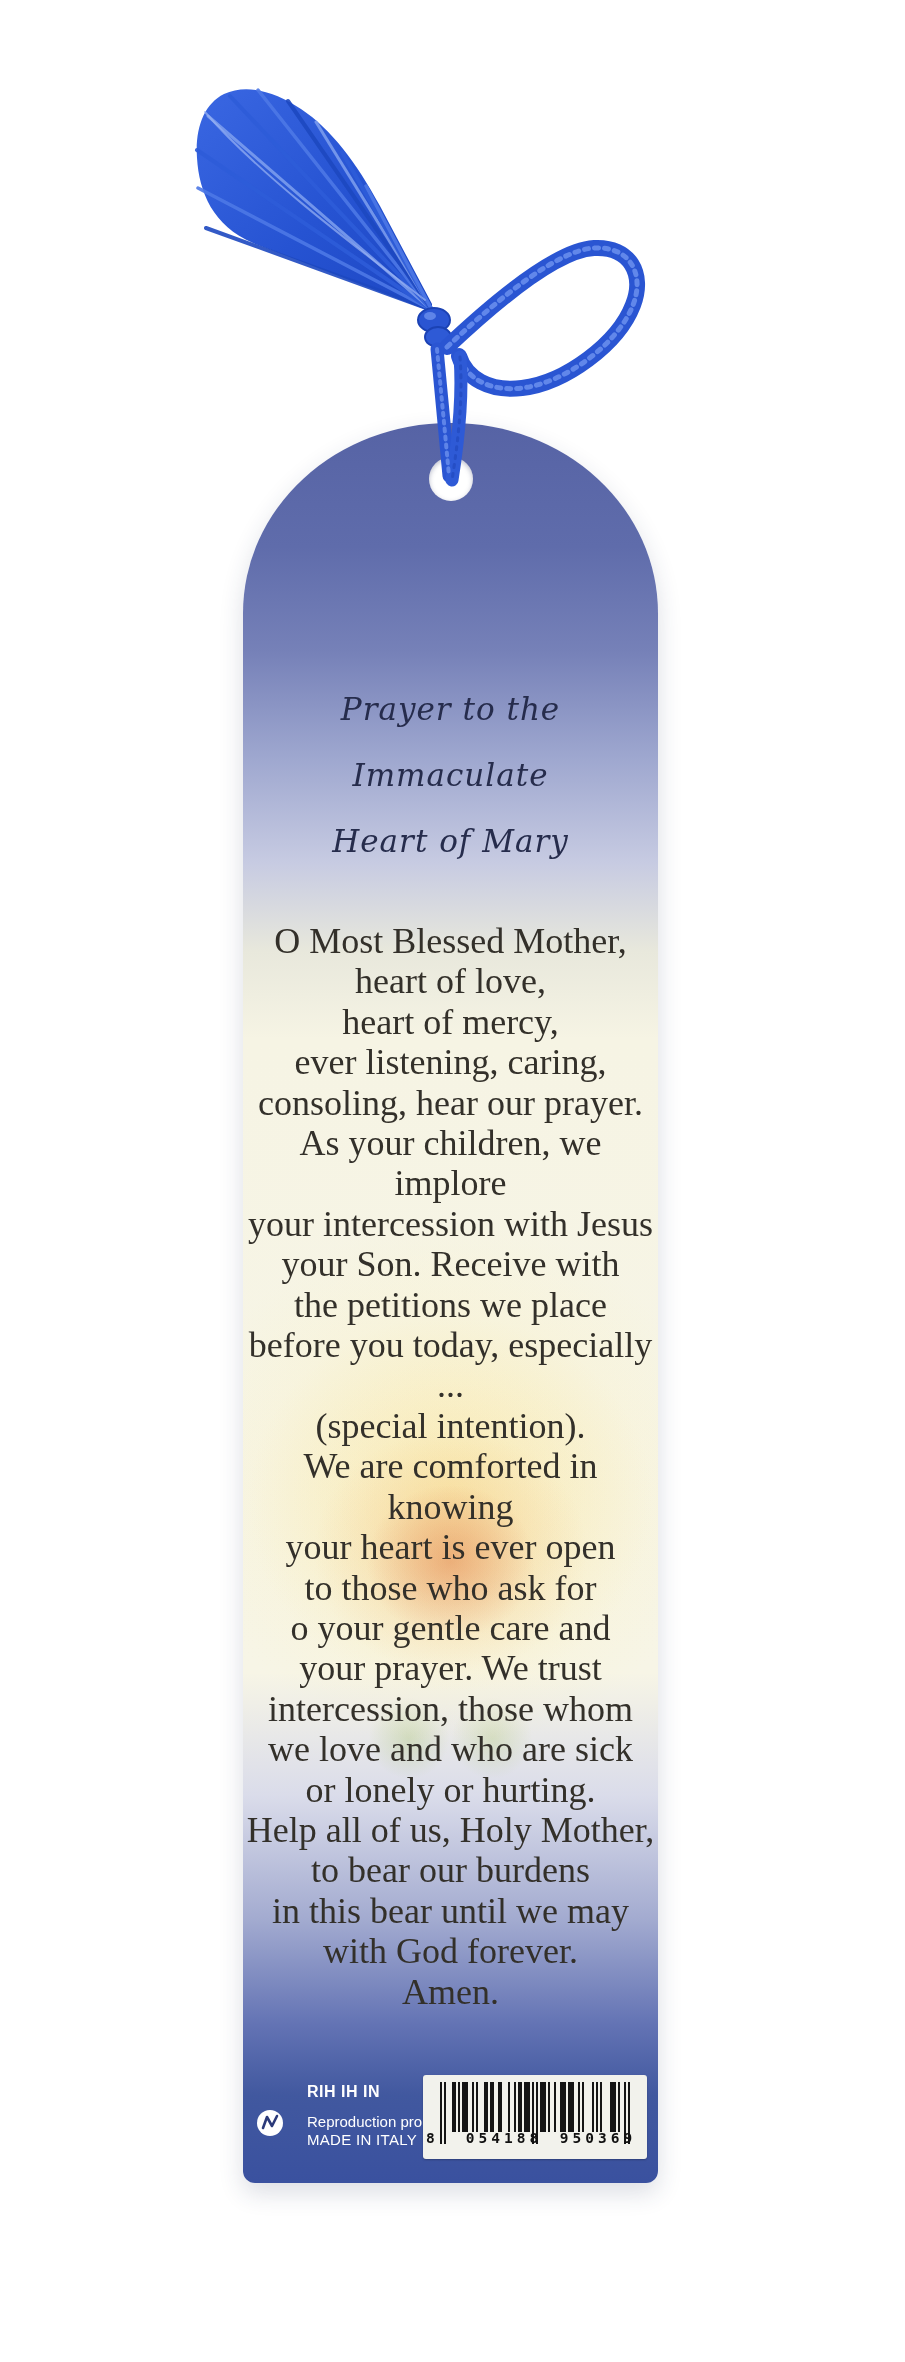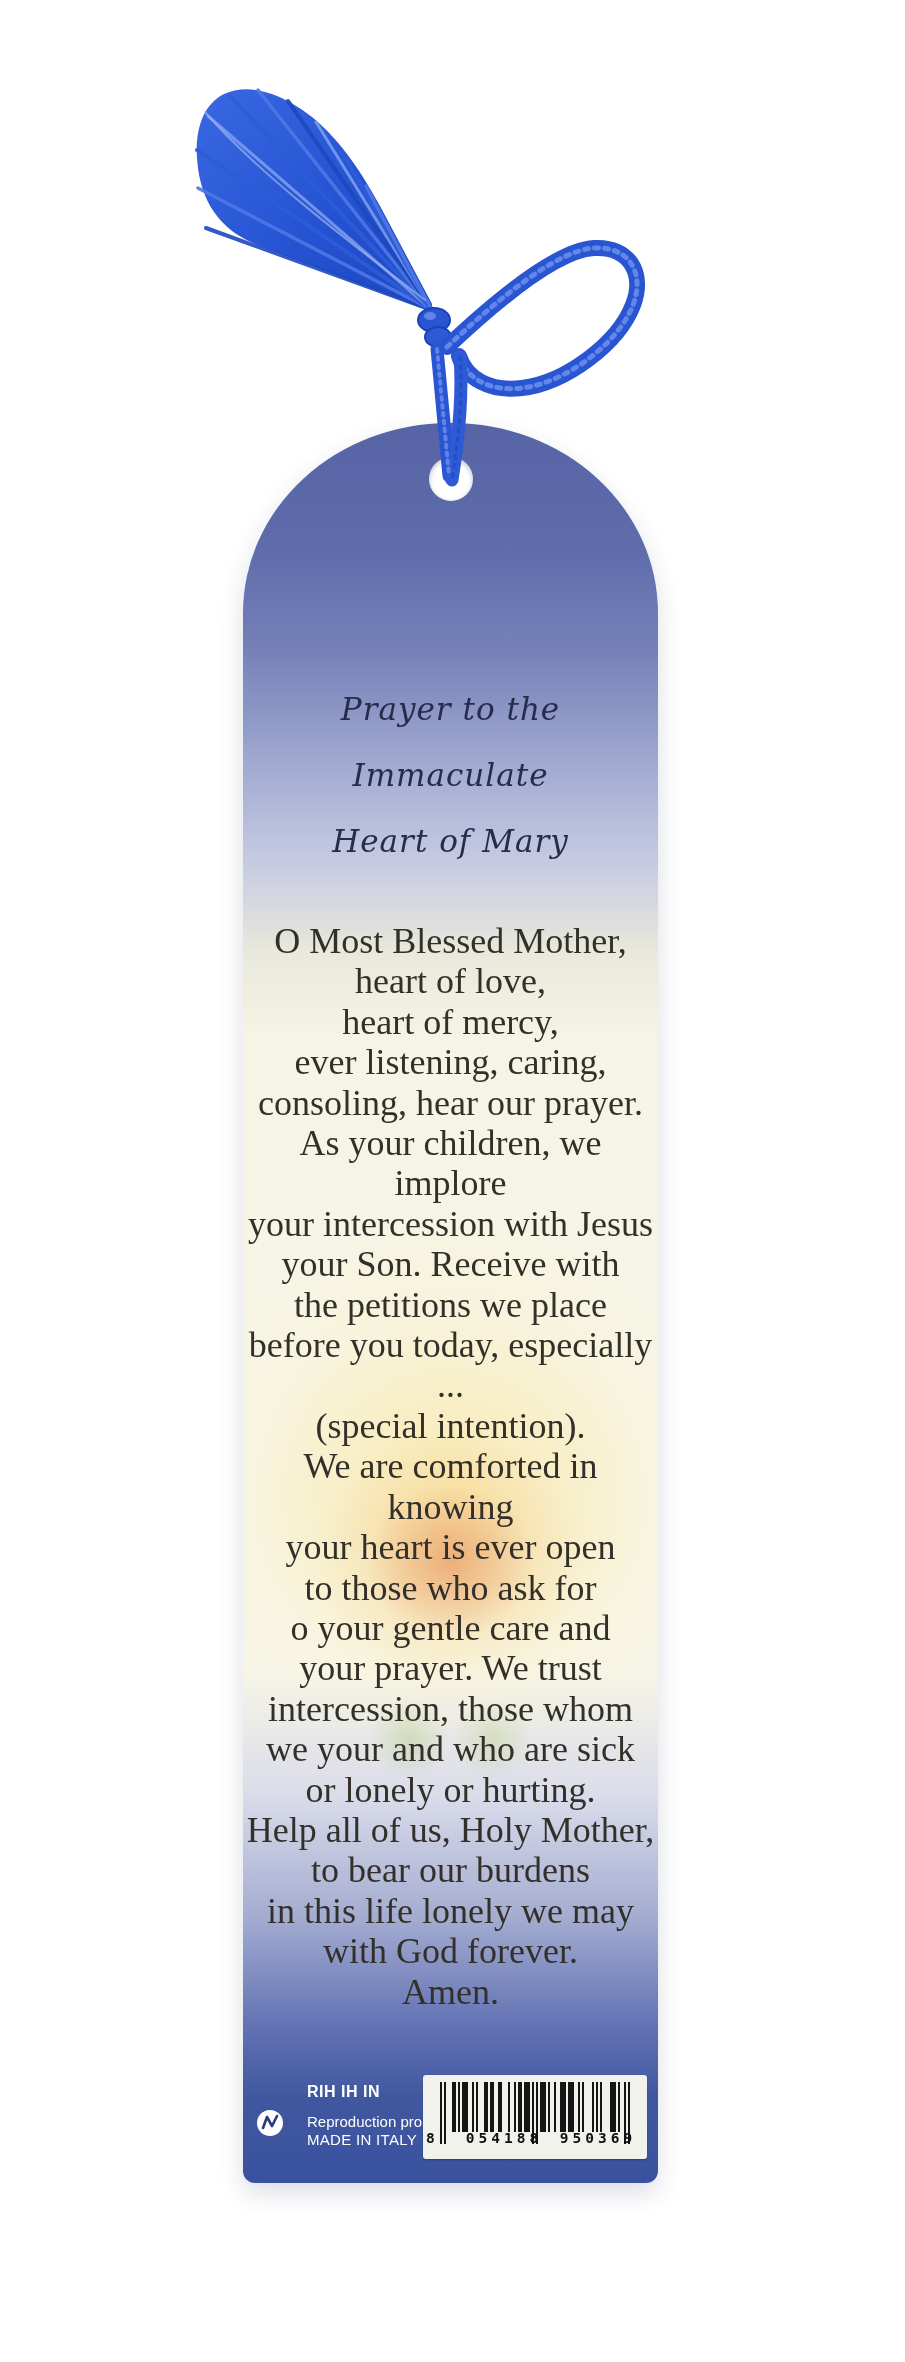--- a/index.html
+++ b/index.html
@@ -80,25 +80,25 @@
       <div class="prayer-line">your Son. Receive with</div>
       <div class="prayer-line">the petitions we place</div>
       <div class="prayer-line">before you today, especially ...</div>
       <div class="prayer-line">(special intention).</div>
       <div class="prayer-line">We are comforted in knowing</div>
       <div class="prayer-line">your heart is ever open</div>
       <div class="prayer-line">to those who ask for</div>
       <div class="prayer-line">o your gentle care and</div>
       <div class="prayer-line">your prayer. We trust</div>
       <div class="prayer-line">intercession, those whom</div>
-      <div class="prayer-line">we your and who are sick</div>
+      <div class="prayer-line">we love and who are sick</div>
       <div class="prayer-line">or lonely or hurting.</div>
       <div class="prayer-line">Help all of us, Holy Mother,</div>
       <div class="prayer-line">to bear our burdens</div>
-      <div class="prayer-line">in this life lonely we may</div>
+      <div class="prayer-line">in this bear until we may</div>
       <div class="prayer-line">with God forever.</div>
       <div class="prayer-line">Amen.</div>
     </div>
 
   <div class="f-code">RIH IH IN</div>
 
   <svg class="f-logo" viewBox="0 0 28 28">
     <circle cx="14" cy="14" r="13" fill="#ffffff"></circle>
     <path d="M7,19 L11,8 L16,17 L21,7" fill="none" stroke="#2b3a7a" stroke-width="2.6" stroke-linecap="round" stroke-linejoin="round"></path>
   </svg>

